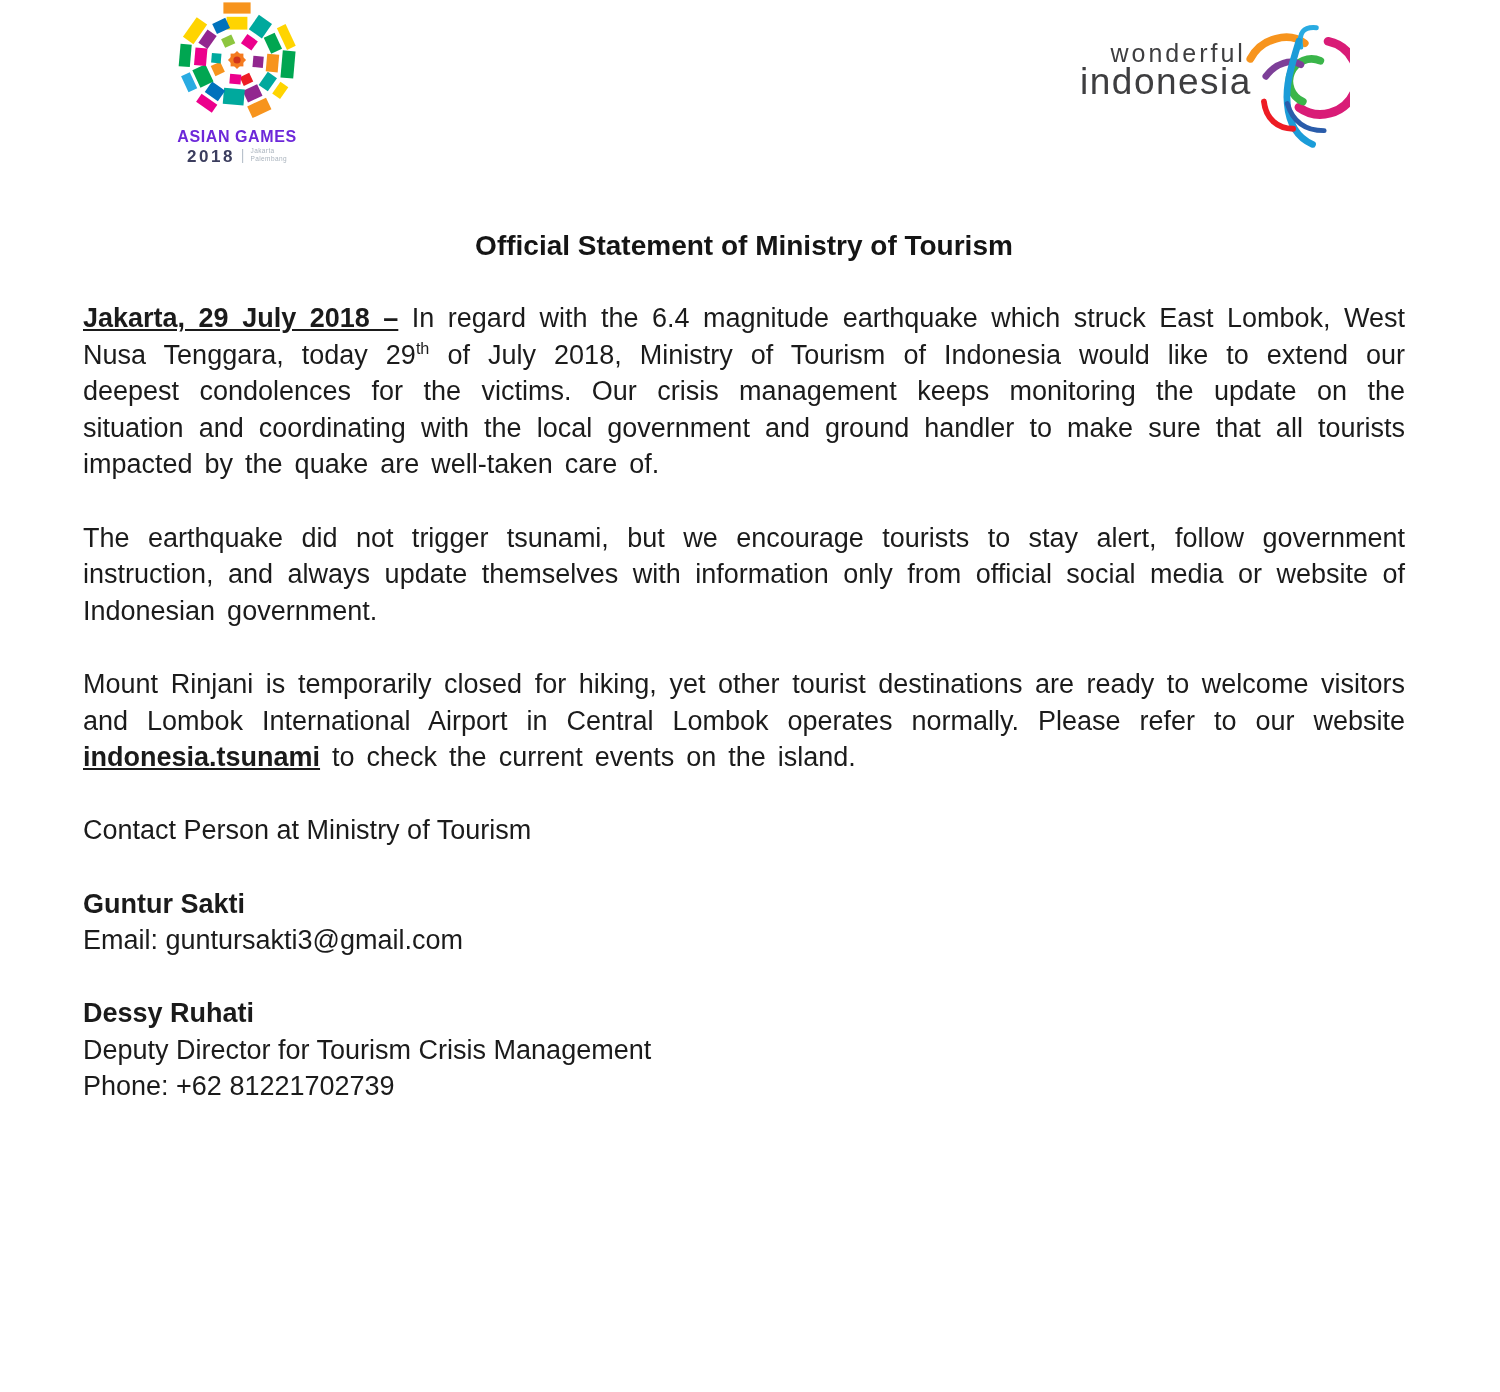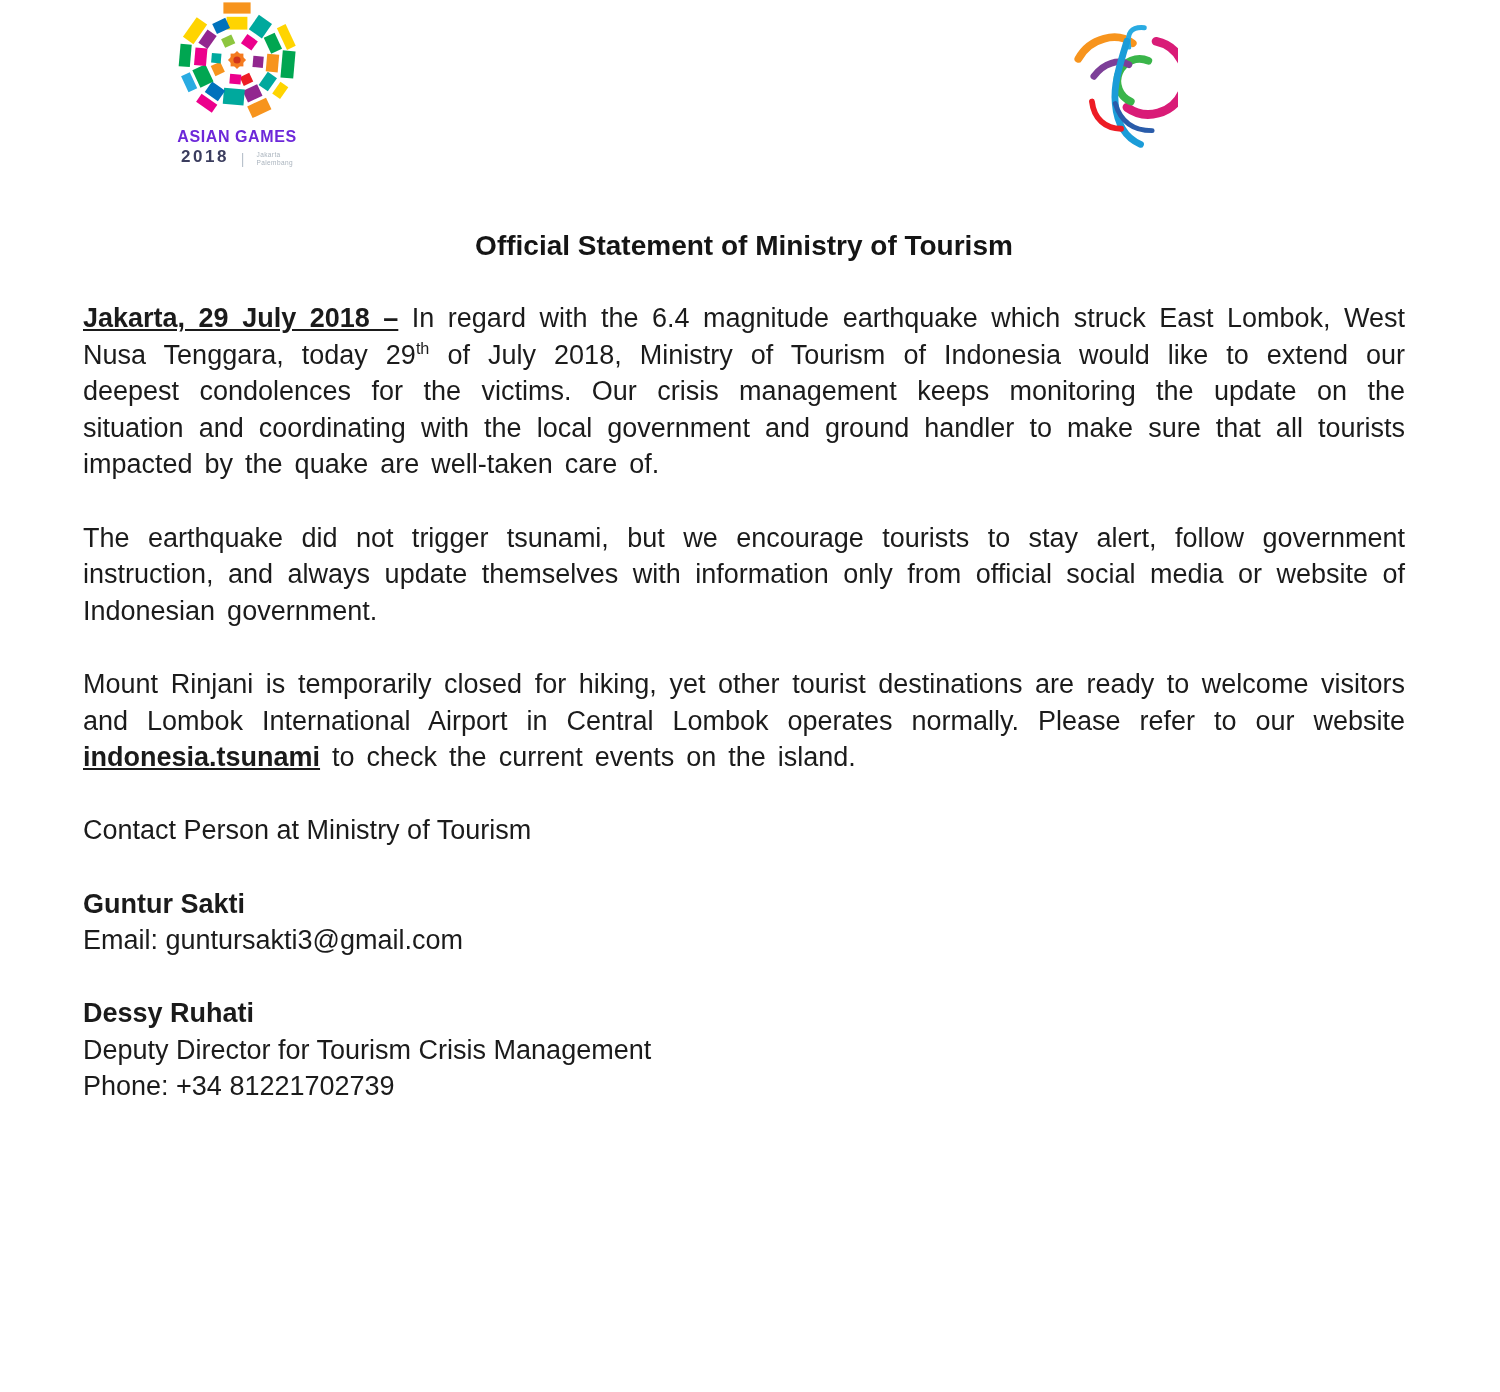--- a/index.html
+++ b/index.html
@@ -6,21 +6,21 @@
   html, body { margin: 0; padding: 0; background: #ffffff; }
   body { font-family: "Liberation Sans", sans-serif; color: #1b1b1b; }
   .page { position: relative; width: 1500px; height: 1392px; background: #fff; overflow: hidden; margin: 0 auto; }
 
   
   .header { position: absolute; top: 0; left: 0; right: 0; height: 175px; }
 
   .ag-logo { position: absolute; left: 148px; top: -8px; width: 178px; text-align: center; }
   .ag-logo svg { display: block; margin: 0 auto; }
   .ag-wordmark { font-weight: bold; color: #6d28d9; font-size: 16px; letter-spacing: 0.6px; margin-top: 0px; }
-  .ag-year-row { display: flex; justify-content: center; align-items: flex-end; gap: 12px; margin-top: 1px; }
+  .ag-year-row { display: flex; justify-content: center; align-items: flex-start; gap: 6px; margin-top: 1px; }
   .ag-year { font-weight: bold; color: #3b3d5e; font-size: 17px; letter-spacing: 2.5px; }
   .ag-divider { color: #b9c2cc; font-size: 14px; font-weight: normal; }
   .ag-host { display: flex; flex-direction: column; align-items: flex-start; font-size: 6.5px; color: #a9b3bd; line-height: 8px; letter-spacing: 0.4px; }
 
   .wi-logo { position: absolute; left: 1080px; top: 40px; display: flex; align-items: flex-start; }
   .wi-text { text-align: right; color: #3e3e40; }
   .wi-line1 { font-size: 25px; letter-spacing: 3px; margin-right: 6px; line-height: 26px; }
   .wi-line2 { font-size: 37px; letter-spacing: 1.5px; line-height: 36px; margin-top: -2px; }
   .wi-bird { margin-left: -10px; margin-top: -22px; }
 
@@ -105,20 +105,24 @@
         <span class="ag-year">2018</span>
         <span class="ag-divider">|</span>
         <span class="ag-host">
           <span>Jakarta</span>
           <span>Palembang</span>
         </span>
       </div>
     </div>
 
     <div class="wi-logo">
+      <div class="wi-text">
+        <div class="wi-line1">wonderful</div>
+        <div class="wi-line2">indonesia</div>
+      </div>
       <svg class="wi-bird" width="108" height="136" viewBox="0 0 110 140" fill="none" aria-hidden="true">
         <path d="M 88 24 A 38 38 0 1 1 58 92" stroke="#d91c77" stroke-width="9" stroke-linecap="round"></path>
         <path d="M 80 44 A 22 22 0 1 0 62 86" stroke="#3ab54a" stroke-width="8" stroke-linecap="round"></path>
         <path d="M 8 42 C 20 20, 48 14, 64 26" stroke="#f7941d" stroke-width="8" stroke-linecap="round"></path>
         <path d="M 60 30 Q 56 8 76 10" stroke="#29abe2" stroke-width="5" stroke-linecap="round"></path>
         <path d="M 24 60 C 34 46, 50 42, 60 48" stroke="#7d3f98" stroke-width="7" stroke-linecap="round"></path>
         <path d="M 58 24 C 50 50, 44 70, 46 88 C 48 112, 58 124, 72 130" stroke="#1b9cd8" stroke-width="7" stroke-linecap="round"></path>
         <path d="M 46 88 C 52 108, 66 116, 84 116" stroke="#2a5caa" stroke-width="5" stroke-linecap="round"></path>
         <path d="M 22 86 C 24 104, 36 114, 52 114" stroke="#ed1c24" stroke-width="6" stroke-linecap="round"></path>
       </svg>
@@ -139,18 +143,18 @@
     <p class="line contact-intro">Contact Person at Ministry of Tourism</p>
 
     <section class="contact">
       <p class="line bold">Guntur Sakti</p>
       <p class="line">Email: guntursakti3@gmail.com</p>
     </section>
 
     <section class="contact">
       <p class="line bold">Dessy Ruhati</p>
       <p class="line">Deputy Director for Tourism Crisis Management</p>
-      <p class="line">Phone: +34 81221702739</p>
+      <p class="line">Phone: +62 81221702739</p>
     </section>
 
   </main>
 
 </div>
 
 </body></html>

